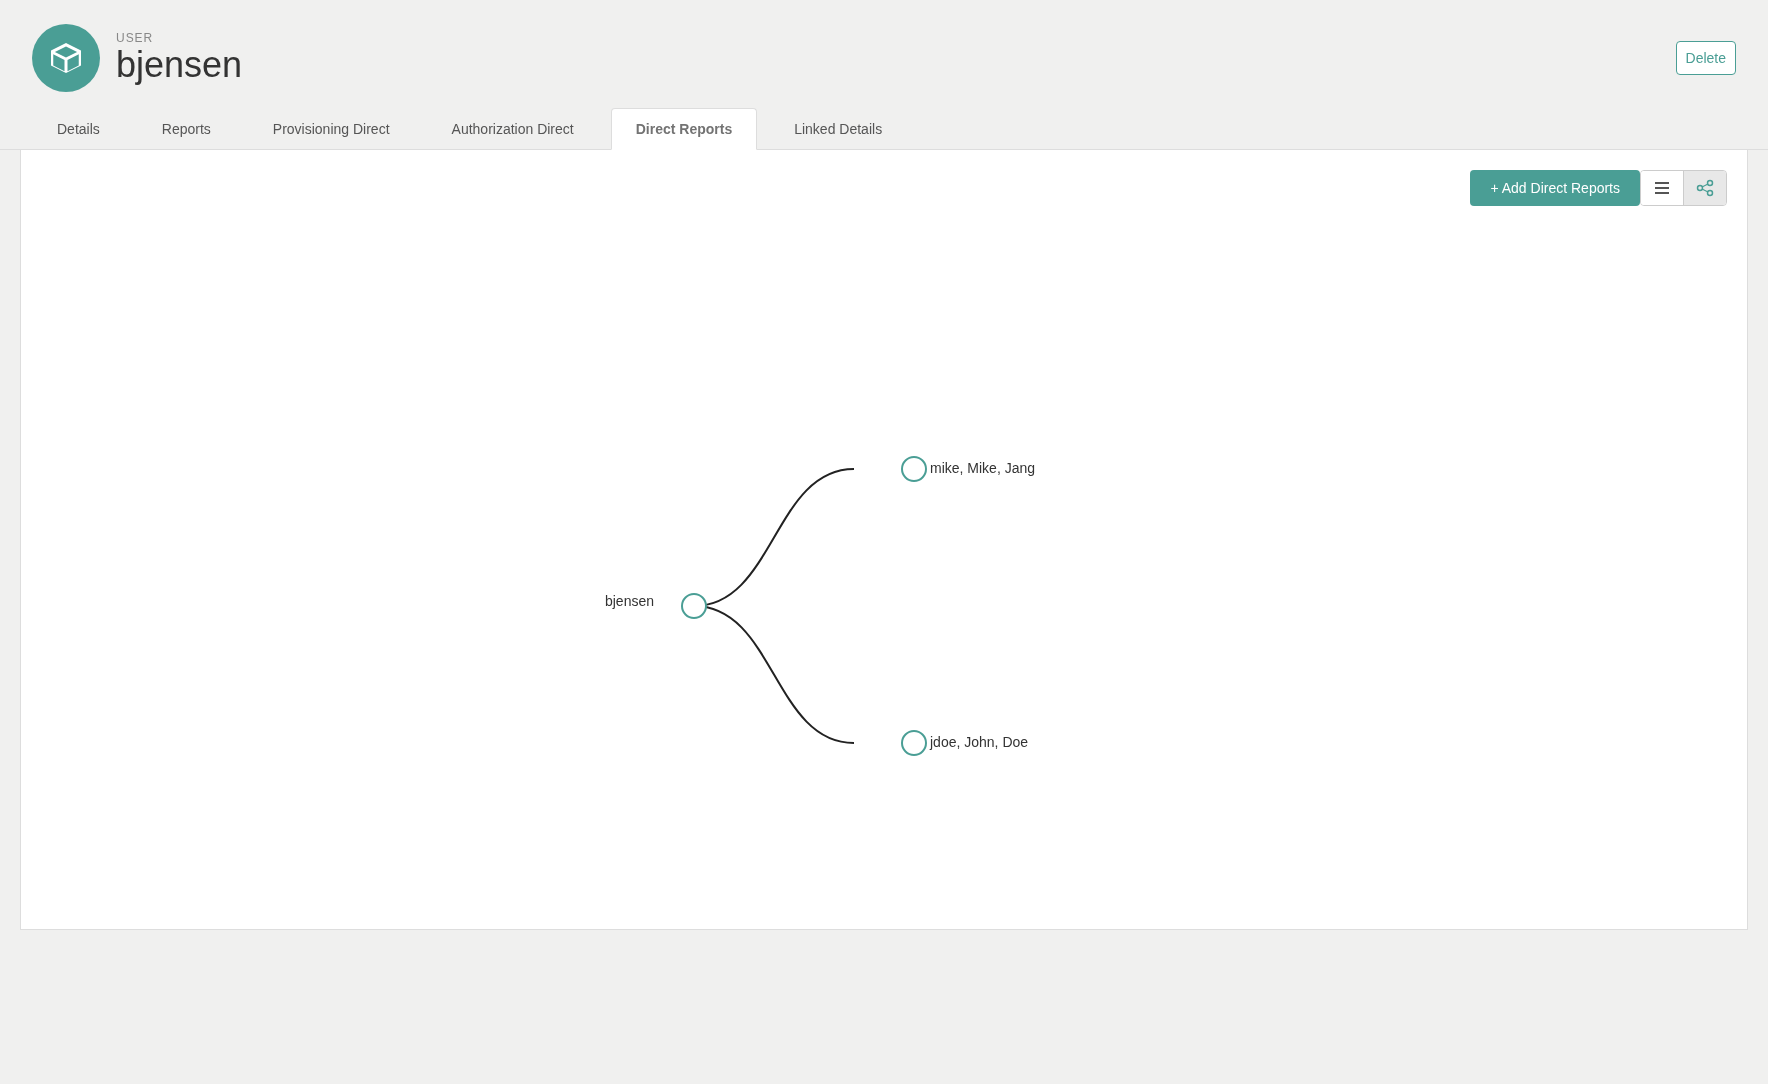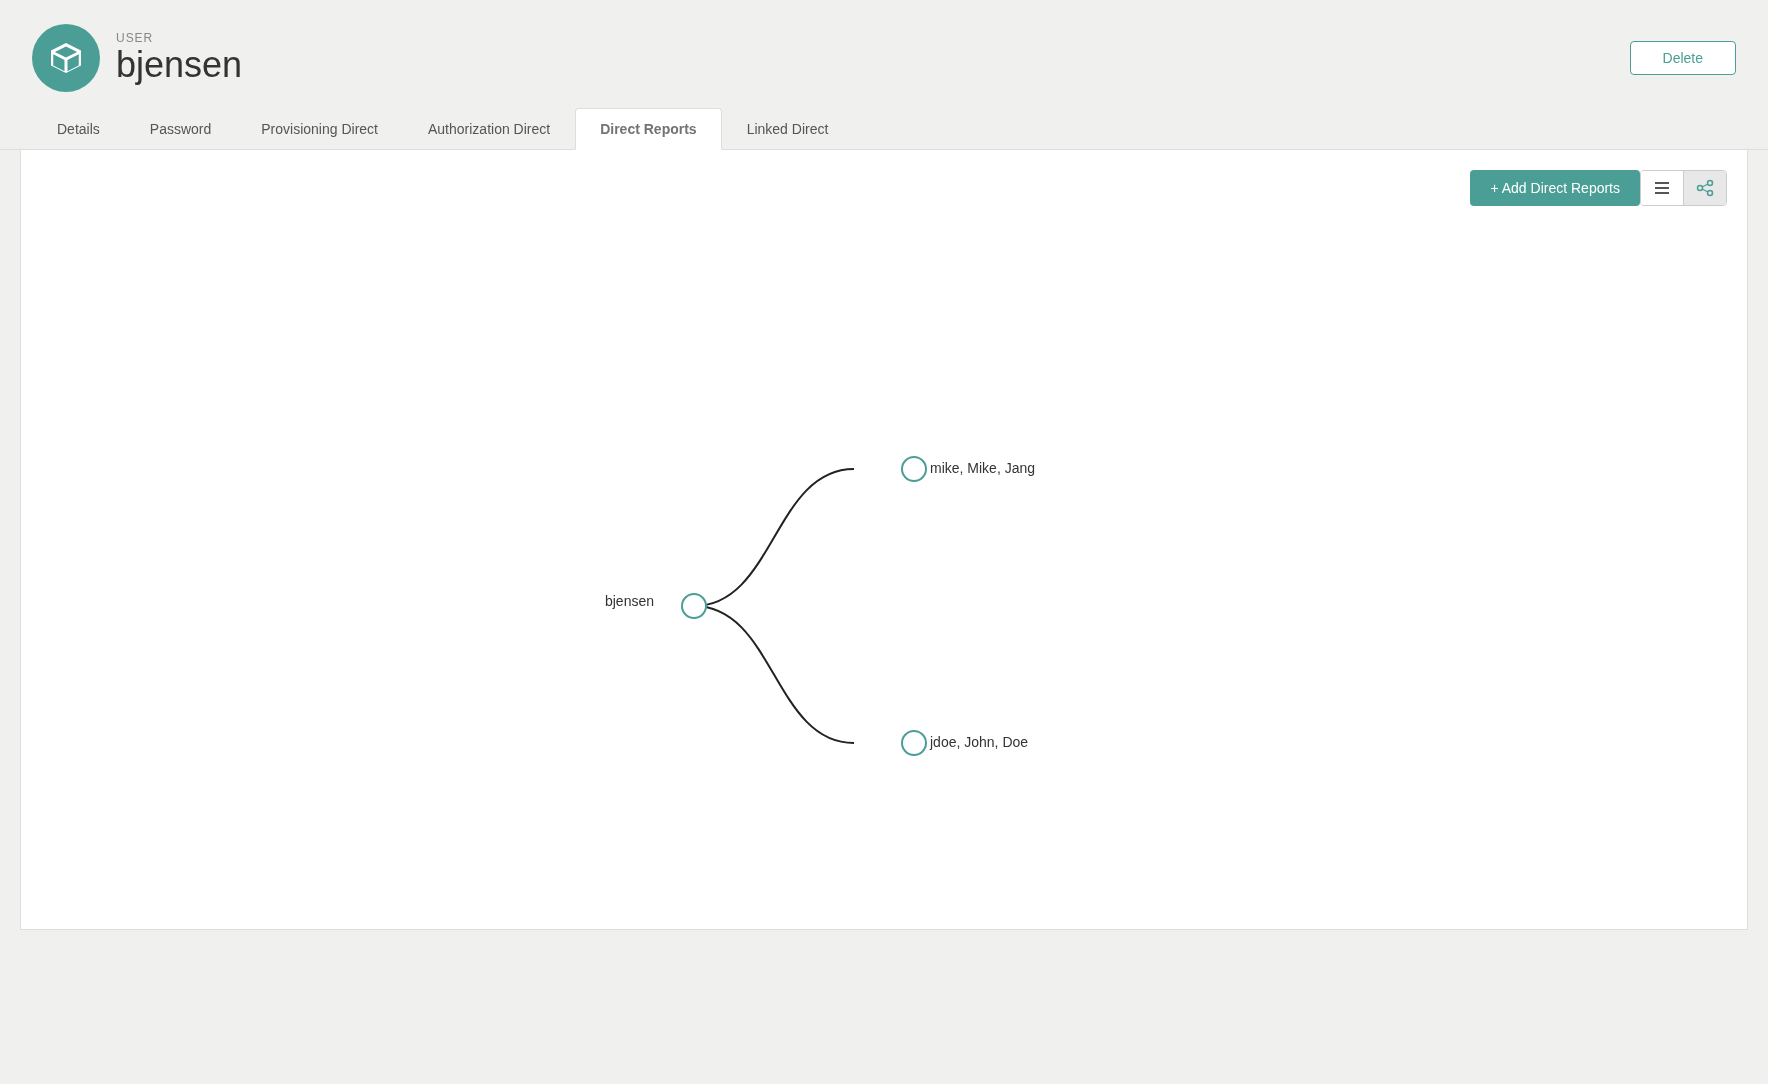--- a/index.html
+++ b/index.html
@@ -50,31 +50,31 @@
     .username {
       font-size: 36px;
       font-weight: 400;
       color: #333;
       line-height: 1.1;
     }
     .delete-btn {
       border: 1.5px solid #4a9e95;
       background: white;
       color: #4a9e95;
-      padding: 8px 32px;
+      padding: 8px 9px;
       border-radius: 4px;
       font-size: 14px;
       cursor: pointer;
     }
     .tabs-bar {
       background: #f0f0ef;
       border-bottom: 1px solid #ddd;
       display: flex;
       padding: 0 32px;
-      gap: 0;
+      gap: 12px;
     }
     .tab {
       padding: 12px 24px;
       font-size: 14px;
       color: #555;
       cursor: pointer;
       border: 1px solid transparent;
       border-bottom: none;
       margin-bottom: -1px;
       background: transparent;
@@ -176,25 +176,25 @@
     <div class="user-info">
       <span class="user-label">USER</span>
       <span class="username">bjensen</span>
     </div>
   </div>
   <button class="delete-btn">Delete</button>
 </div>
 
 <div class="tabs-bar">
   <div class="tab">Details</div>
-  <div class="tab">Password</div>
+  <div class="tab">Reports</div>
   <div class="tab">Provisioning Direct</div>
   <div class="tab">Authorization Direct</div>
   <div class="tab active">Direct Reports</div>
-  <div class="tab">Linked Direct</div>
+  <div class="tab">Linked Details</div>
 </div>
 
 <div class="main-content">
   <div class="toolbar">
     <button class="add-btn">+ Add Direct Reports</button>
     <div class="view-toggle">
       <button class="view-btn">
         <svg width="18" height="18" viewBox="0 0 18 18">
           <rect x="2" y="3" width="14" height="2" fill="#555"></rect>
           <rect x="2" y="8" width="14" height="2" fill="#555"></rect>

